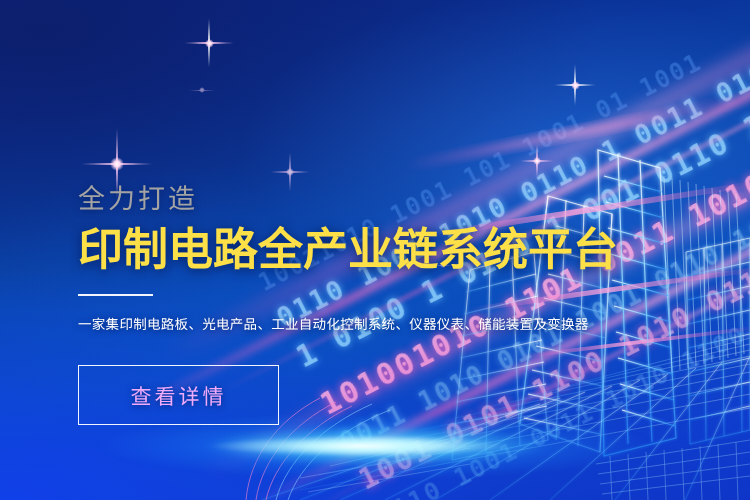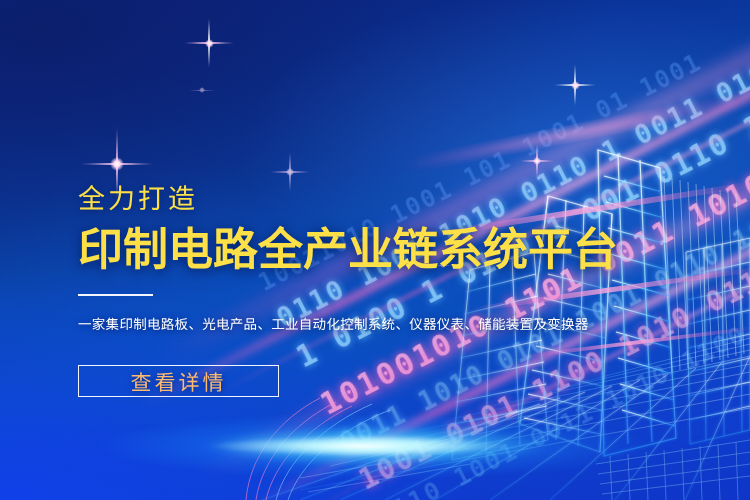--- a/index.html
+++ b/index.html
@@ -115,21 +115,21 @@
   .content {
     position:absolute;
     left:78px; top:186px;
     width:520px;
     z-index:8;
   }
   .eyebrow {
     font-size:27px;
     line-height:1.0;
     font-weight:400;
-    color:#fde047;
+    color:#a3a3a3;
     letter-spacing:3px;
     text-shadow:0 1px 7px rgba(0,26,90,0.75);
   }
   .headline {
     margin-top:14px;
     font-size:45px;
     line-height:1.04;
     font-weight:700;
     color:#fde047;
     letter-spacing:0px;
@@ -151,24 +151,24 @@
     letter-spacing:.3px;
     text-shadow:0 1px 6px rgba(0,26,90,0.85);
   }
   .blurb div { white-space:nowrap; }
 
   .cta {
     display:flex;
     align-items:center;
     justify-content:center;
     margin-top:28px;
-    width:201px; height:32px;
+    width:201px; height:60px;
     border:1.6px solid rgba(255,255,255,0.95);
     background:transparent;
-    color:#fdba74;
+    color:#f0abfc;
     font-family:inherit;
     font-size:21px;
     letter-spacing:3px;
     cursor:pointer;
     text-shadow:0 1px 6px rgba(0,26,90,0.7);
   }
 </style>
 </head>
 <body>
 

